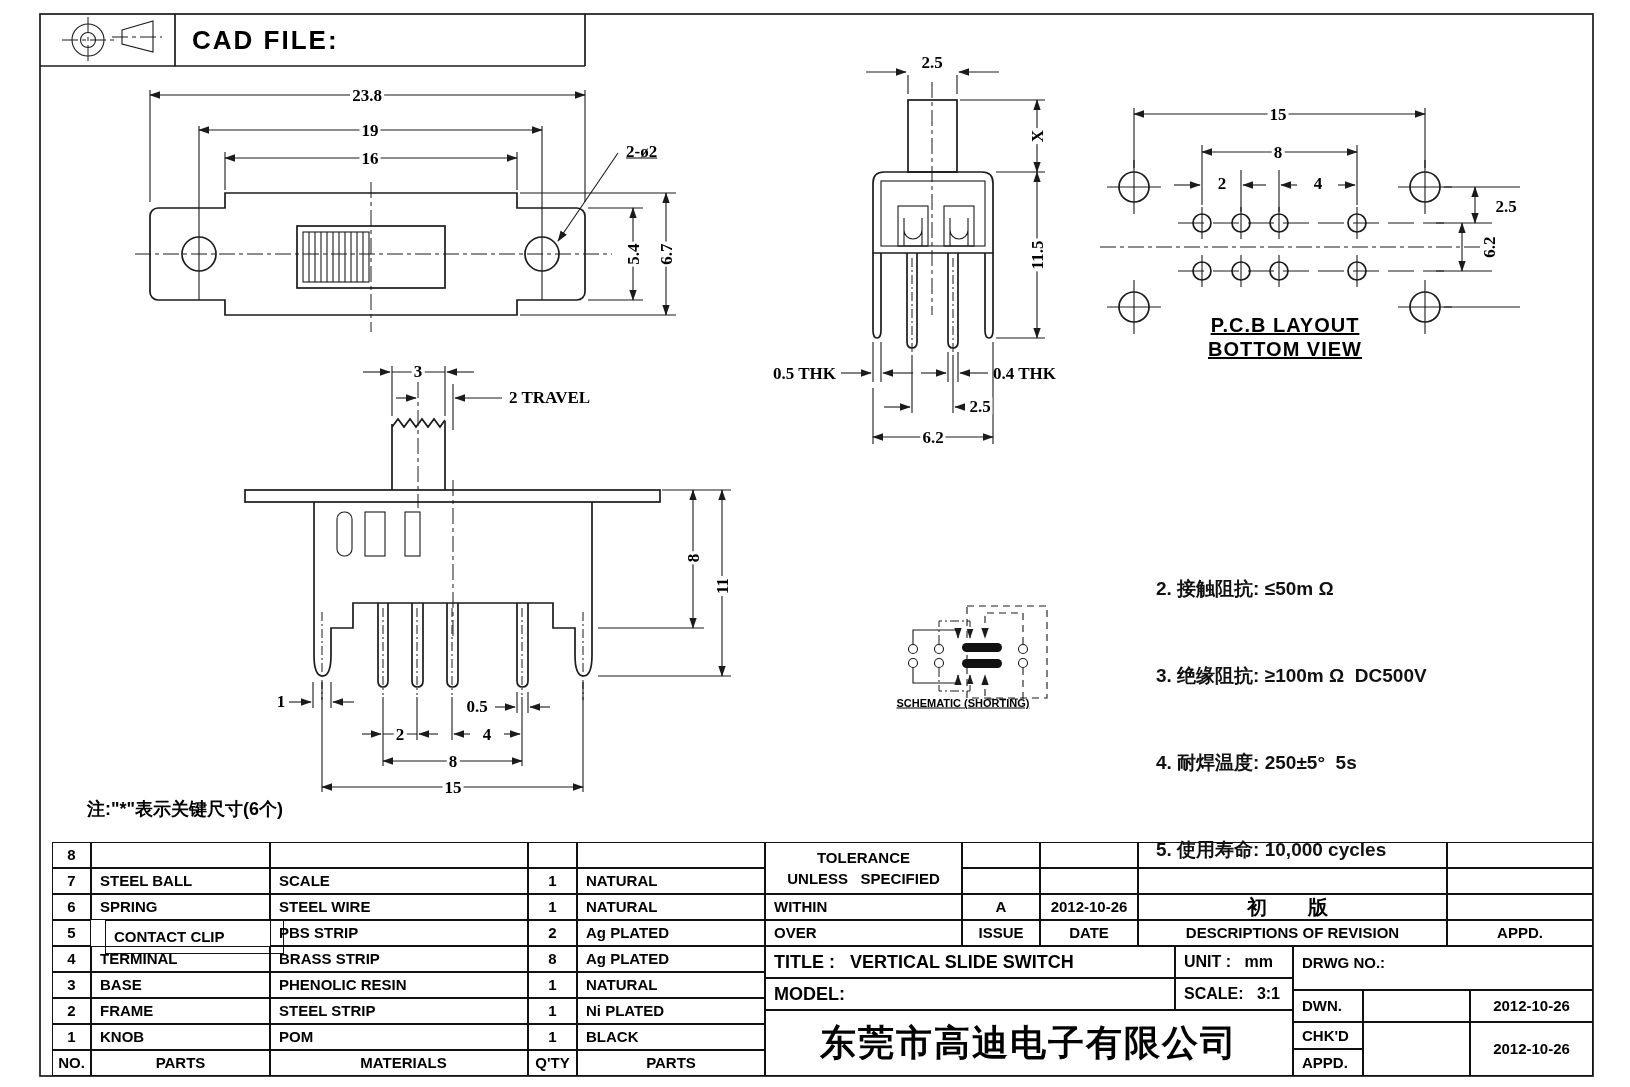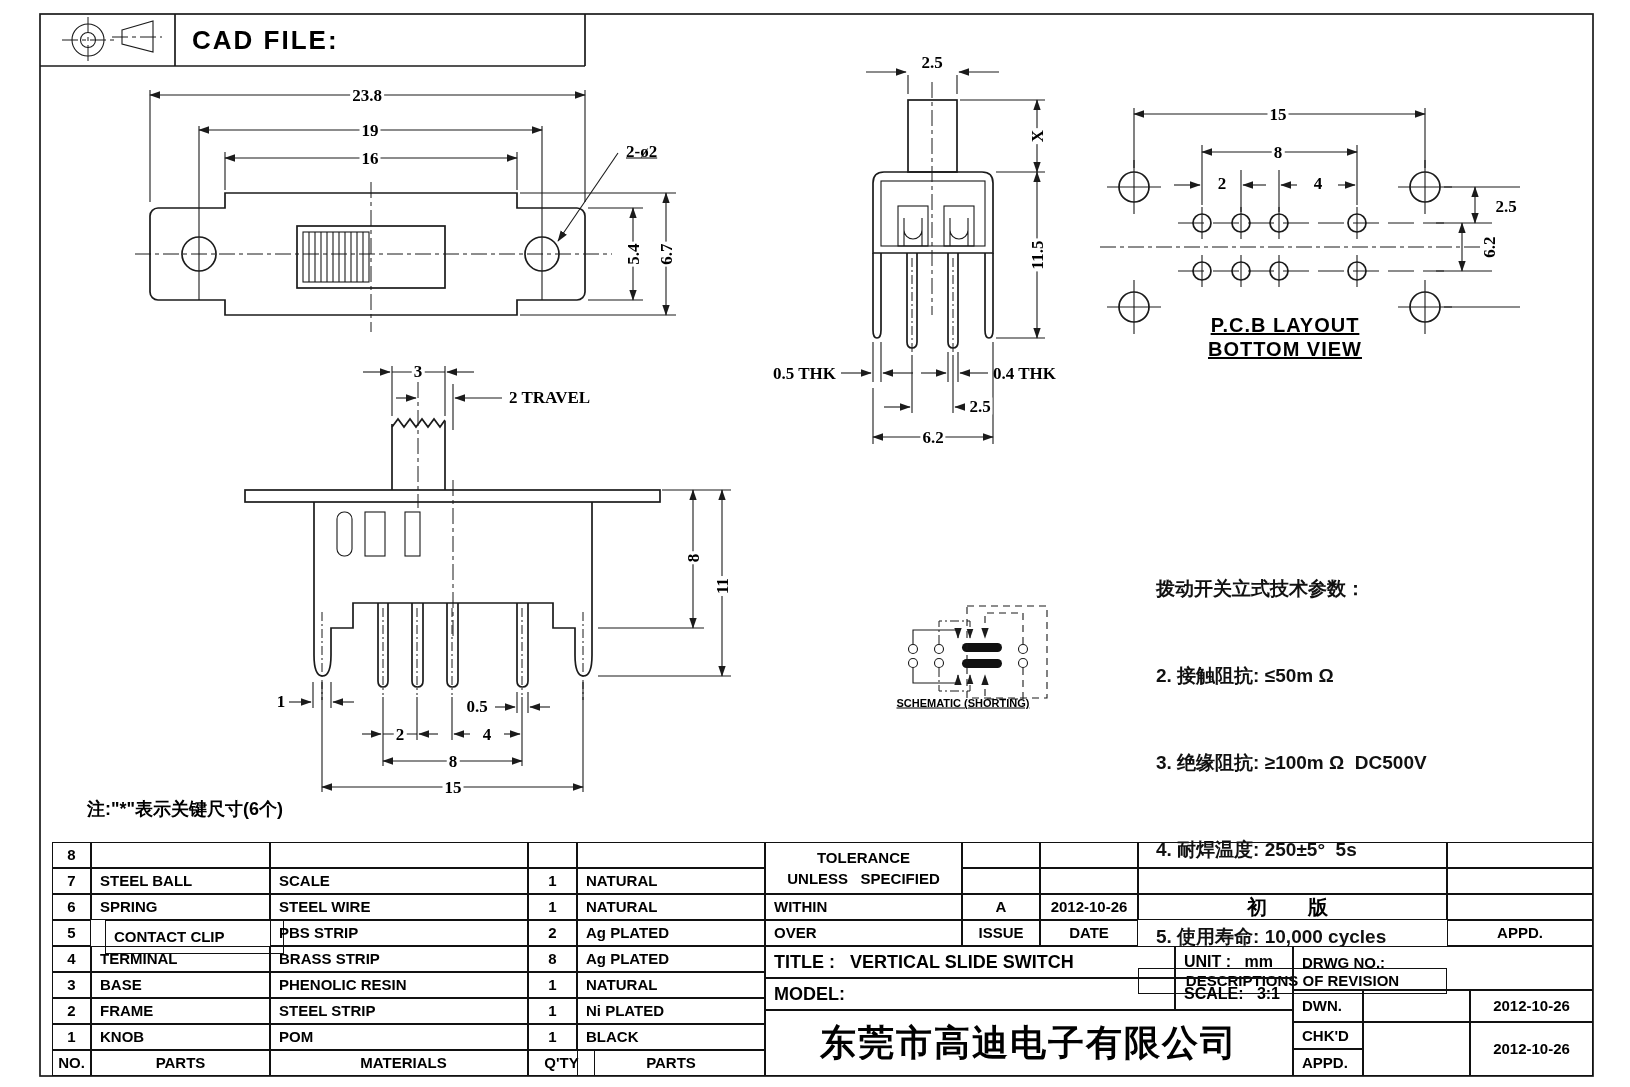--- a/index.html
+++ b/index.html
@@ -303,21 +303,20 @@
 <span class="lbl nobg" style="left:477px;top:706px;">0.5</span>
 <span class="lbl" style="left:400px;top:734px;">2</span>
 <span class="lbl" style="left:487px;top:734px;">4</span>
 <span class="lbl" style="left:453px;top:761px;">8</span>
 <span class="lbl" style="left:453px;top:787px;">15</span>
 
 <span class="lbl scap" style="left:963px;top:703px;font-weight:bold;">SCHEMATIC (SHORTING)</span>
 <span class="lbl note la" style="left:85px;top:809px;font-weight:bold;">注:"*"表示关键尺寸(6个)</span>
 
 <div class="specs">
-  <div>拨动开关立式技术参数：</div>
   <div>2. 接触阻抗: ≤50m Ω</div>
   <div>3. 绝缘阻抗: ≥100m Ω  DC500V</div>
   <div>4. 耐焊温度: 250±5°  5s</div>
   <div>5. 使用寿命: 10,000 cycles</div>
   
   
   
   
 </div>
 
@@ -367,21 +366,21 @@
 
   <div class="cell c" style="left:52px;top:1024px;width:39px;height:26px;">1</div>
   <div class="cell l" style="left:91px;top:1024px;width:179px;height:26px;">KNOB</div>
   <div class="cell l" style="left:270px;top:1024px;width:258px;height:26px;">POM</div>
   <div class="cell c" style="left:528px;top:1024px;width:49px;height:26px;">1</div>
   <div class="cell l" style="left:577px;top:1024px;width:188px;height:26px;">BLACK</div>
 
   <div class="cell c" style="left:52px;top:1050px;width:39px;height:26px;">NO.</div>
   <div class="cell c" style="left:91px;top:1050px;width:179px;height:26px;">PARTS</div>
   <div class="cell c" style="left:270px;top:1050px;width:258px;height:26px;padding-left:9px;">MATERIALS</div>
-  <div class="cell c" style="left:528px;top:1050px;width:67px;height:26px;">Q'TY</div>
+  <div class="cell c" style="left:528px;top:1050px;width:49px;height:26px;">Q'TY</div>
   <div class="cell c" style="left:577px;top:1050px;width:188px;height:26px;">PARTS</div>
 </div>
 
 <div>
   <div class="cell c tol" style="left:765px;top:842px;width:197px;height:52px;">
     <span>TOLERANCE</span>
     <span>UNLESS   SPECIFIED</span>
   </div>
   <div class="cell l" style="left:765px;top:894px;width:197px;height:26px;">WITHIN</div>
   <div class="cell l" style="left:765px;top:920px;width:197px;height:26px;">OVER</div>
@@ -392,21 +391,21 @@
   <div class="cell c" style="left:962px;top:920px;width:78px;height:26px;">ISSUE</div>
 
   <div class="cell c" style="left:1040px;top:842px;width:98px;height:26px;"></div>
   <div class="cell c" style="left:1040px;top:868px;width:98px;height:26px;"></div>
   <div class="cell c" style="left:1040px;top:894px;width:98px;height:26px;">2012-10-26</div>
   <div class="cell c" style="left:1040px;top:920px;width:98px;height:26px;">DATE</div>
 
   <div class="cell c" style="left:1138px;top:842px;width:309px;height:26px;"></div>
   <div class="cell c" style="left:1138px;top:868px;width:309px;height:26px;"></div>
   <div class="cell rev" style="left:1138px;top:894px;width:309px;height:26px;">初  版</div>
-  <div class="cell c" style="left:1138px;top:920px;width:309px;height:26px;margin-top:48px;">DESCRIPTIONS OF REVISION</div>
+  <div class="cell c" style="left:1138px;top:920px;width:309px;height:26px;">DESCRIPTIONS OF REVISION</div>
 
   <div class="cell c" style="left:1447px;top:842px;width:146px;height:26px;"></div>
   <div class="cell c" style="left:1447px;top:868px;width:146px;height:26px;"></div>
   <div class="cell c" style="left:1447px;top:894px;width:146px;height:26px;"></div>
   <div class="cell c" style="left:1447px;top:920px;width:146px;height:26px;">APPD.</div>
 
   <div class="cell l" style="left:765px;top:946px;width:410px;height:32px;font-size:18px;">TITLE :   VERTICAL SLIDE SWITCH</div>
   <div class="cell l" style="left:1175px;top:946px;width:118px;height:32px;font-size:16px;">UNIT :   mm</div>
   <div class="cell l" style="left:1293px;top:946px;width:300px;height:44px;align-items:flex-start;padding-top:8px;">DRWG NO.:</div>
   <div class="cell l" style="left:765px;top:978px;width:410px;height:32px;font-size:18px;">MODEL:</div>

